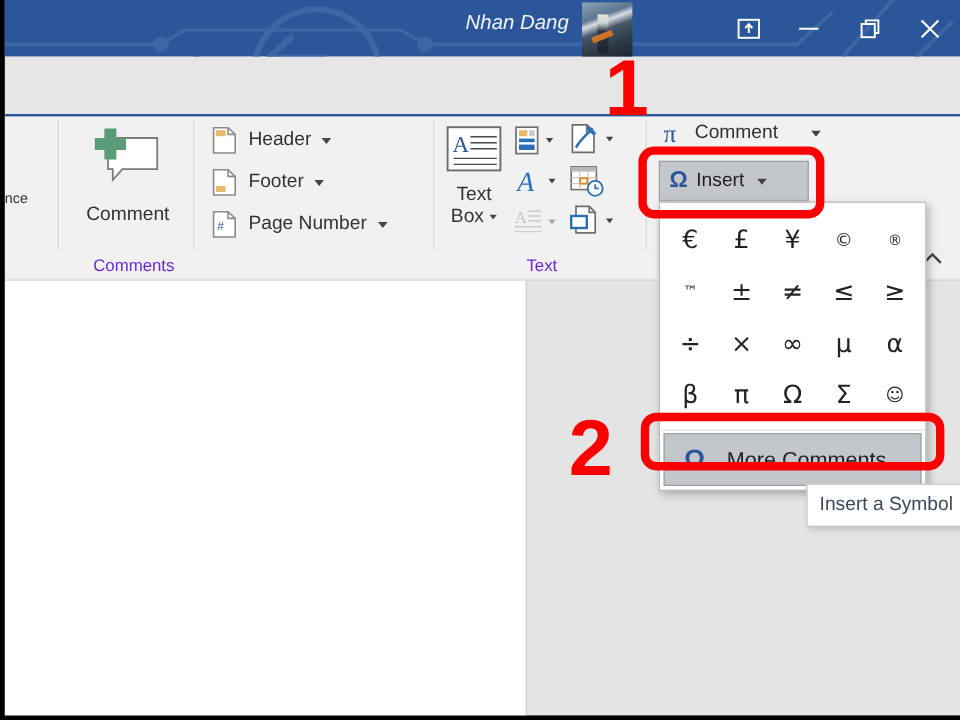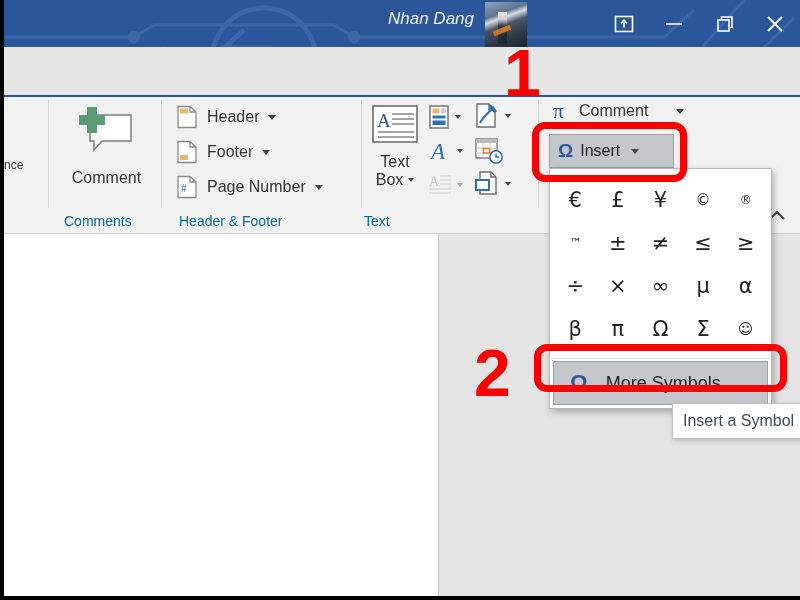--- a/index.html
+++ b/index.html
@@ -63,22 +63,22 @@
   .ribbon-bottom {
     position: absolute; left: 0; top: 208px; width: 800px; height: 26px;
     background: #f1f1f1;
     border-bottom: 1px solid #d0d0d0;
   }
   .grp-sep {
     position: absolute; top: 100px; width: 1px; height: 108px;
     background: #d4d4d4;
   }
   .grp-label {
-    position: absolute; top: 213px; font-size: 14px; color: #0369a1;
-    white-space: nowrap;
+    position: absolute; top: 213px; font-size: 14px; color: #6d28d9;
+    text-align: center; white-space: nowrap;
   }
   .frag-nce {
     position: absolute; left: 0; top: 158px; font-size: 12px; color: #333;
   }
 
   
   .comment-btn {
     position: absolute; left: 55px; top: 103px; width: 95px; height: 88px;
     text-align: center;
   }
@@ -281,21 +281,20 @@
   </div>
   <div class="hf-item" style="left:172px; top:175px;">
     <svg width="22" height="24" viewBox="0 0 22 24">
       <path d="M2 1.5 H14 L20 7 V22.5 H2 Z" fill="#fff" stroke="#8a8a8a" stroke-width="1.3"></path>
       <path d="M14 1.5 V7 H20" fill="none" stroke="#8a8a8a" stroke-width="1.3"></path>
       <text x="5" y="17" font-size="10" fill="#2b579a" font-family="Liberation Sans, sans-serif">#</text>
     </svg>
     <span>Page Number</span>
     <span class="caret"></span>
   </div>
-  <div class="grp-label" style="left:175px; width:180px;">Header &amp; Footer</div>
 
   <div class="textbox-btn">
     <svg width="50" height="46" viewBox="0 0 50 46">
       <rect x="3" y="3" width="44" height="36" fill="#fff" stroke="#6d6d6d" stroke-width="1.6"></rect>
       <text x="7" y="24" font-size="19" fill="#2b579a" font-family="Liberation Serif, serif">A</text>
       <g stroke="#4a4a4a" stroke-width="1.2">
         <path d="M22 11 H44 M22 16 H44 M22 21 H44 M8 29 H44 M8 34 H44"></path>
       </g>
     </svg>
     <div class="lbl">Text</div>
@@ -410,21 +409,21 @@
         <div class="sym-cell">α</div>
         <div class="sym-cell">β</div>
         <div class="sym-cell">π</div>
         <div class="sym-cell">Ω</div>
         <div class="sym-cell">Σ</div>
         <div class="sym-cell mid">☺</div>
       </div>
     <div class="sym-sep"></div>
     <div class="more-row">
       <span class="omega" style="font-size:22px;">Ω</span>
-      <span class="more-lbl"><u>M</u><span>ore Symbols...</span></span>
+      <span class="more-lbl"><u>M</u><span>ore Comments...</span></span>
     </div>
   </div>
 
   <div class="tooltip">Insert a Symbol</div>
 
   <div class="redbox" id="redbox-symbol"></div>
   <div class="redbox" id="redbox-more"></div>
   <div class="bignum" id="num-1">1</div>
   <div class="bignum" id="num-2">2</div>
 

